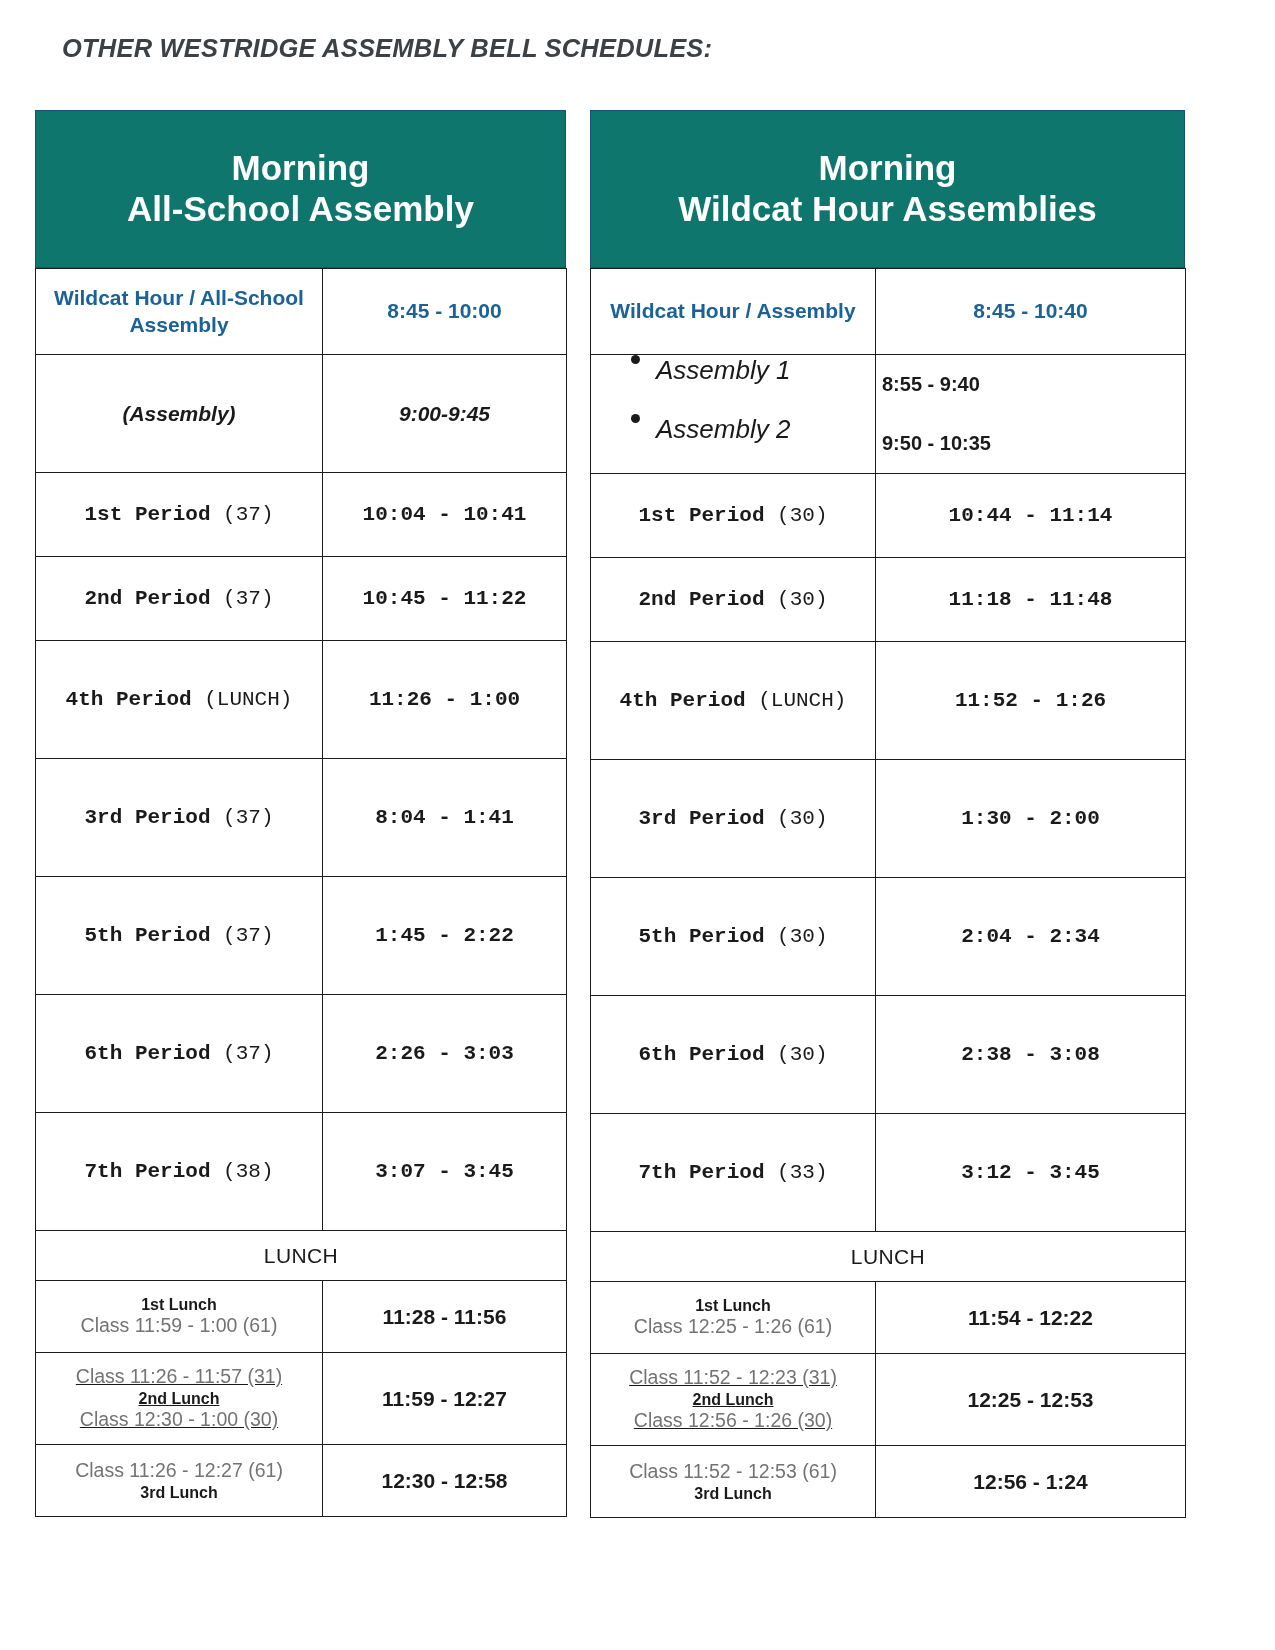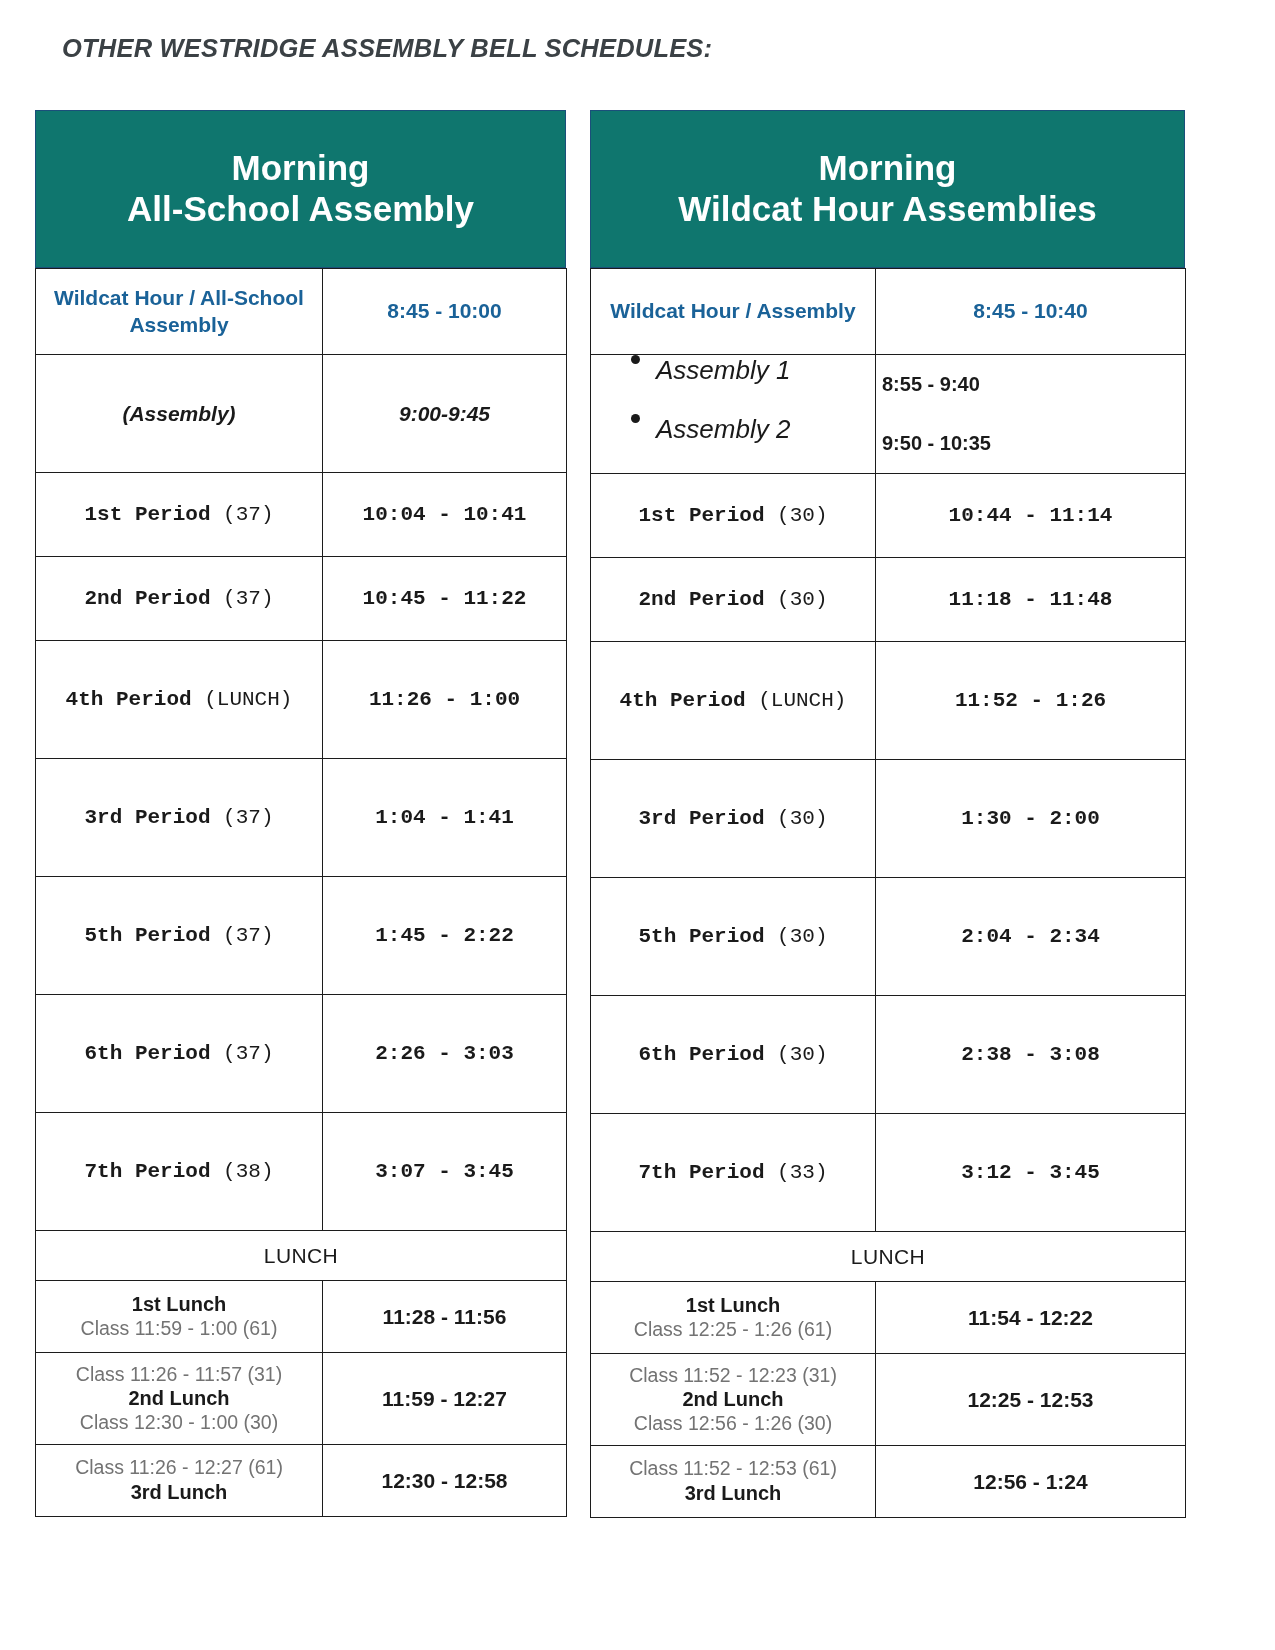--- a/index.html
+++ b/index.html
@@ -166,35 +166,35 @@
   }
 
   td.lunch-label {
     height: 72px;
     line-height: 1.22;
     font-size: 19px;
     padding: 4px 6px;
   }
   td.lunch-label .lname {
     font-weight: bold;
-    font-size: 20px;
+    font-size: 16px;
     display: block;
   }
   td.lunch-label .lclass {
     font-weight: normal;
     color: #737373;
     display: block;
     font-size: 19.5px;
   }
   td.lunch-time {
     font-weight: bold;
     font-size: 21.5px;
     height: 72px;
   }
-  td.lunch-label.three { height: 92px; }
+  td.lunch-label.three { height: 92px; text-decoration: underline; }
   td.lunch-time.three  { height: 92px; }
 </style>
 </head>
 <body>
 
 <div class="page">
 
   <div class="doc-title">OTHER WESTRIDGE ASSEMBLY BELL SCHEDULES:</div>
 
   <div class="schedules">
@@ -244,21 +244,21 @@
               <span class="pcount">(LUNCH)</span>
             </td>
             <td class="ptime tall">11:26 - 1:00</td>
           </tr>
 
           <tr>
             <td class="period tall">
               <span class="pname">3rd Period</span>
               <span class="pcount">(37)</span>
             </td>
-            <td class="ptime tall">1:04 - 1:41</td>
+            <td class="ptime tall">8:04 - 1:41</td>
           </tr>
 
           <tr>
             <td class="period tall">
               <span class="pname">5th Period</span>
               <span class="pcount">(37)</span>
             </td>
             <td class="ptime tall">1:45 - 2:22</td>
           </tr>
 

